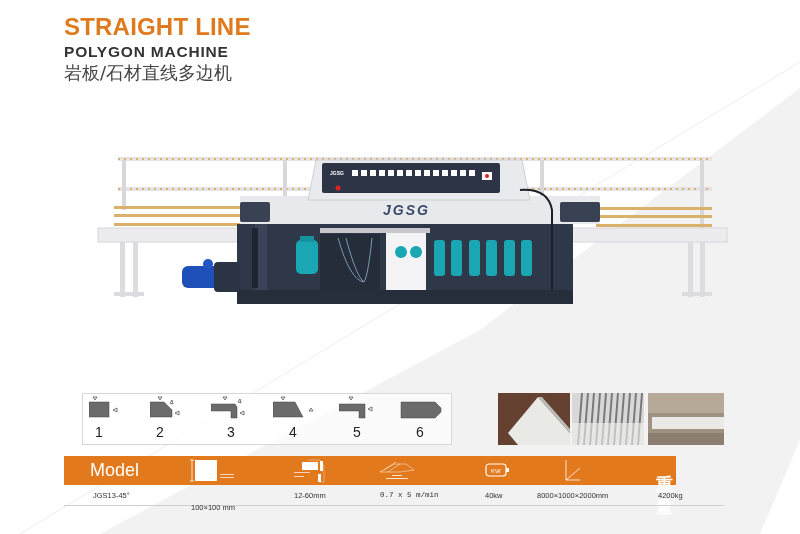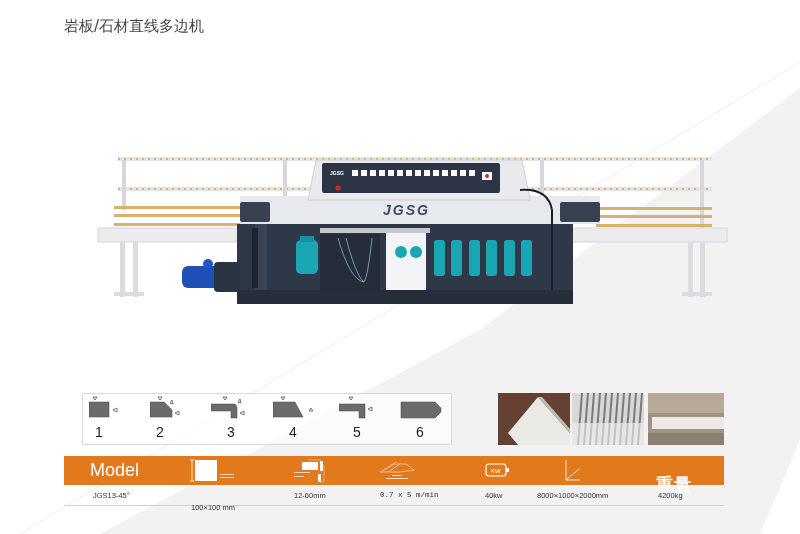--- a/index.html
+++ b/index.html
@@ -17,21 +17,21 @@
     .title-block { position: absolute; left: 64px; top: 14px; }
     .title-line {
       color: #e07a1e; font-weight: bold; font-size: 24px; line-height: 26px;
       letter-spacing: 0.2px;
     }
     .subtitle {
       color: #333333; font-weight: bold; font-size: 15.5px; line-height: 18px;
       margin-top: 3px; letter-spacing: 0.8px;
     }
     .cn-title {
-      color: #444; font-size: 15px; line-height: 20px; margin-top: 2px;
+      color: #444; font-size: 18px; line-height: 20px; margin-top: 2px;
       font-family: "DejaVu Sans", sans-serif;
     }
 
     .machine { position: absolute; left: 0; top: 0; width: 800px; height: 534px; }
 
     .profiles-box {
       position: absolute; left: 82px; top: 393px; width: 370px; height: 52px;
       border: 1px solid #d8d8d8; background: rgba(255,255,255,0.7);
     }
     .profile {
@@ -40,21 +40,21 @@
     .profile svg { position: absolute; left: 0; top: 0; }
     .profile-num {
       position: absolute; top: 30px; left: 0; width: 100%; text-align: left;
       font-size: 14px; color: #222;
     }
 
     .photos { position: absolute; left: 498px; top: 393px; width: 226px; height: 52px; }
     .photo { position: absolute; top: 0; height: 52px; }
 
     .spec-header {
-      position: absolute; left: 64px; top: 456px; width: 660px; height: 29px;
+      position: absolute; left: 64px; top: 456px; width: 612px; height: 29px;
       background: #e2791c;
     }
     .spec-header .model-label {
       position: absolute; left: 26px; top: 4px; color: #fff; font-size: 18px;
     }
     .spec-header .cn-weight {
       position: absolute; left: 651px; top: 4px; color: #fff; font-size: 17px;
       font-family: "DejaVu Serif", serif; font-weight: bold; letter-spacing: 1px; margin-top: 13px;
     }
     .hdr-icon { position: absolute; top: 0; }
@@ -69,20 +69,22 @@
 </head>
 <body>
 
 <svg class="bg-band" width="800" height="534" viewBox="0 0 800 534">
   <polygon points="800,88 800,534 100,534 480,330" fill="#f2f2f2"></polygon>
   <polygon points="800,534 760,534 800,440" fill="#ffffff"></polygon>
   <line x1="800" y1="62" x2="20" y2="534" stroke="#eeeeee" stroke-width="1"></line>
 </svg>
 
 <div class="title-block">
+  <div class="title-line">STRAIGHT LINE</div>
+  <div class="subtitle">POLYGON MACHINE</div>
   <div class="cn-title">岩板/石材直线多边机</div>
 </div>
 
 <svg class="machine" width="800" height="534" viewBox="0 0 800 534">
 
   <g>
     <rect x="118" y="157" width="594" height="4" fill="#e4e4e8"></rect>
     <line x1="118" y1="159" x2="712" y2="159" stroke="#d9b16a" stroke-width="2" stroke-dasharray="2,4"></line>
     <rect x="118" y="187" width="206" height="4" fill="#e4e4e8"></rect>
     <line x1="118" y1="189" x2="324" y2="189" stroke="#d9b16a" stroke-width="2" stroke-dasharray="2,4"></line>

